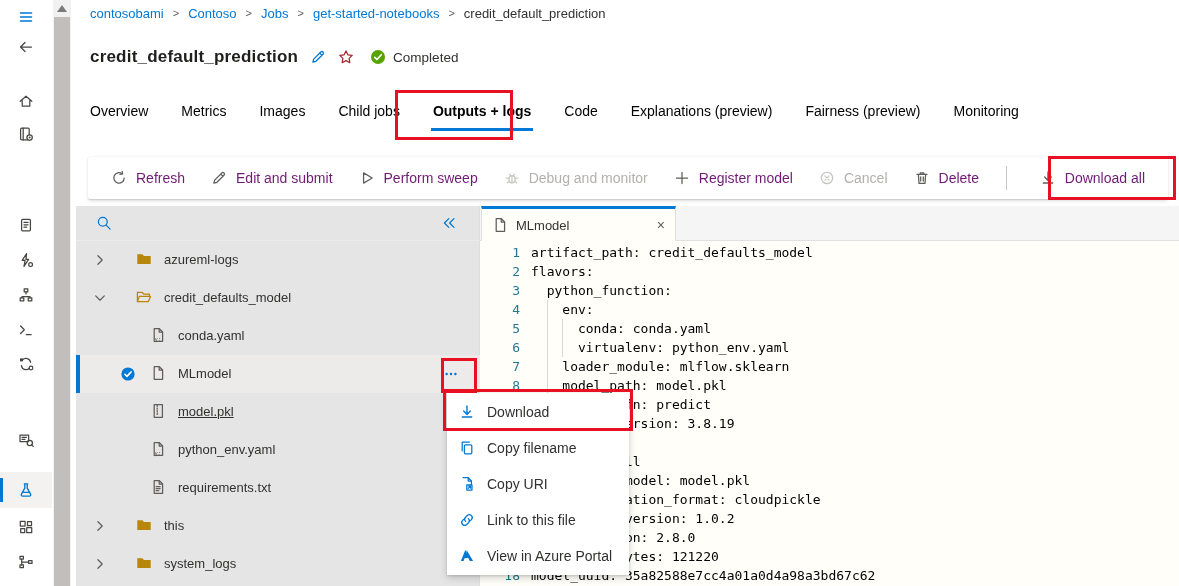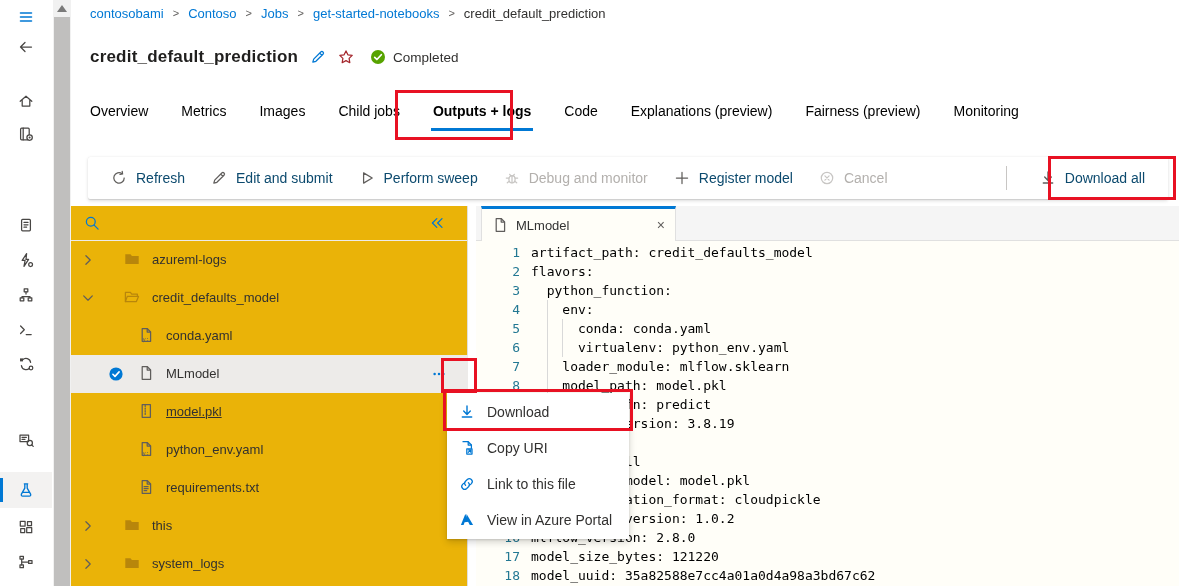--- a/index.html
+++ b/index.html
@@ -31,28 +31,28 @@
   #status-label { font-size:13.5px; color:#323130; }
 
   
   #tab-bar { position:absolute; left:88px; top:101px; height:30px; display:flex; gap:29px; font-size:14px; }
   .tab { display:flex; align-items:flex-start; padding:2px 2px 0 2px; color:#000000; cursor:pointer; white-space:nowrap; }
   .tab.active { font-weight:bold; border-bottom:3px solid #0078d4; padding-bottom:7px; }
 
   
   #toolbar { position:absolute; left:88px; top:157px; width:1080px; height:42px; background:#fff; border-radius:2px;
              box-shadow:0 1.6px 3.6px rgba(0,0,0,.13), 0 .3px .9px rgba(0,0,0,.1); display:flex; align-items:center; padding:0 10px; z-index:4; }
-  .tb-btn { display:flex; align-items:center; gap:9px; padding:0 13px; height:32px; font-size:14px; color:#0c4a6e; background:none; border:none; font-family:inherit; cursor:pointer; white-space:nowrap; }
+  .tb-btn { display:flex; align-items:center; gap:9px; padding:0 13px; height:32px; font-size:14px; color:#701a75; background:none; border:none; font-family:inherit; cursor:pointer; white-space:nowrap; }
   .tb-btn .ic { display:flex; color:#605e5c; }
   .tb-btn.disabled { color:#b3b0ad; cursor:default; }
   .tb-btn.disabled .ic { color:#c8c6c4; }
   .tb-divider { width:1px; height:24px; background:#c8c6c4; margin-left:auto; margin-right:20px; }
 
   
-  #tree-panel { position:absolute; left:64px; top:206px; width:404px; height:380px; background:#eab308; border-right:1px solid #e1dfdd; z-index:3; }
+  #tree-panel { position:absolute; left:76px; top:206px; width:404px; height:380px; background:#e5e5e5; border-right:1px solid #e1dfdd; z-index:3; }
   #tree-search-row { position:absolute; left:0; top:0; width:100%; height:35px; border-bottom:1px solid #edebe9; }
   #tree-search-icon { position:absolute; left:20px; top:9px; color:#0078d4; cursor:pointer; }
   #tree-collapse-icon { position:absolute; right:22px; top:9px; color:#0078d4; cursor:pointer; }
   .tree-row { position:absolute; left:0; width:404px; height:38px; cursor:pointer; }
   .tree-row.selected { background:#edebe9; box-shadow:inset 4px 0 0 #0078d4; }
   .tr-chev { position:absolute; left:16px; top:11px; color:#605e5c; }
   .tr-check { position:absolute; left:44px; top:11px; }
   .tr-icon { position:absolute; top:10px; color:#605e5c; }
   .tr-label { position:absolute; top:11px; font-size:13px; color:#323130; }
   .tr-more { position:absolute; right:16px; top:8px; width:26px; height:22px; display:flex; align-items:center; justify-content:center; color:#0078d4; background:none; border:none; cursor:pointer; }
@@ -304,20 +304,28 @@
       <span>Register model</span>
     </button>
     <button class="tb-btn disabled">
       <span class="ic">
         <svg viewBox="0 0 16 16" width="16" height="16" fill="none" stroke="currentColor" stroke-width="1.25" stroke-linecap="round" stroke-linejoin="round">
           <circle cx="8" cy="8" r="5.7"></circle>
           <path d="M5.9 5.9l4.2 4.2M10.1 5.9l-4.2 4.2"></path>
         </svg>
       </span>
       <span>Cancel</span>
+    </button>
+    <button class="tb-btn">
+      <span class="ic">
+        <svg viewBox="0 0 16 16" width="16" height="16" fill="none" stroke="currentColor" stroke-width="1.25" stroke-linecap="round" stroke-linejoin="round">
+          <path d="M2.9 4.3h10.2M6.2 4.3V2.9h3.6v1.4M4.4 4.3l.6 9.1h6l.6-9.1M6.7 6.8v4.3M9.3 6.8v4.3"></path>
+        </svg>
+      </span>
+      <span>Delete</span>
     </button>
     <div class="tb-divider"></div>
     <button class="tb-btn">
       <span class="ic">
         <svg viewBox="0 0 16 16" width="16" height="16" fill="none" stroke="currentColor" stroke-width="1.25" stroke-linecap="round" stroke-linejoin="round">
           <path d="M8 1.9v8.3M4.7 7.1L8 10.4l3.3-3.3M3.3 13h9.4" stroke-width="1.4"></path>
         </svg>
       </span>
       <span>Download all</span>
     </button>
@@ -494,20 +502,29 @@
       <span class="ic">
         <svg viewBox="0 0 16 16" width="16" height="16" fill="none" stroke="currentColor" stroke-width="1.25" stroke-linecap="round" stroke-linejoin="round">
           <path d="M8 1.9v8.3M4.7 7.1L8 10.4l3.3-3.3M3.3 13h9.4" stroke-width="1.4"></path>
         </svg>
       </span>
       <span>Download</span>
     </div>
     <div class="menu-item">
       <span class="ic">
         <svg viewBox="0 0 16 16" width="16" height="16" fill="none" stroke="currentColor" stroke-width="1.25" stroke-linecap="round" stroke-linejoin="round">
+          <rect x="5.4" y="4.8" width="7.4" height="9" rx="1"></rect>
+          <path d="M3.2 10.8V2h7.2"></path>
+        </svg>
+      </span>
+      <span>Copy filename</span>
+    </div>
+    <div class="menu-item">
+      <span class="ic">
+        <svg viewBox="0 0 16 16" width="16" height="16" fill="none" stroke="currentColor" stroke-width="1.25" stroke-linecap="round" stroke-linejoin="round">
           <path d="M4 1.7h5.2l3.2 3.3v3.6"></path>
           <path d="M9.2 1.9V5h3.2"></path>
           <rect x="7.8" y="8.8" width="5.2" height="5.2" fill="#fff"></rect>
           <path d="M9.2 12.4l2.3-2.3M11.7 12.2v-2.3H9.4"></path>
         </svg>
       </span>
       <span>Copy URI</span>
     </div>
     <div class="menu-item">
       <span class="ic">

